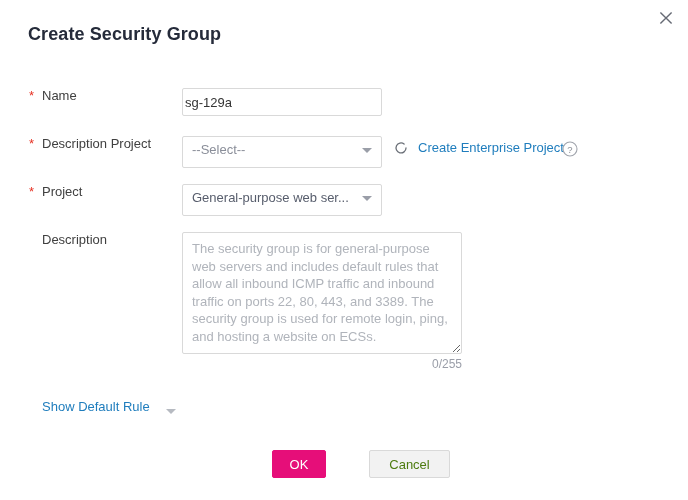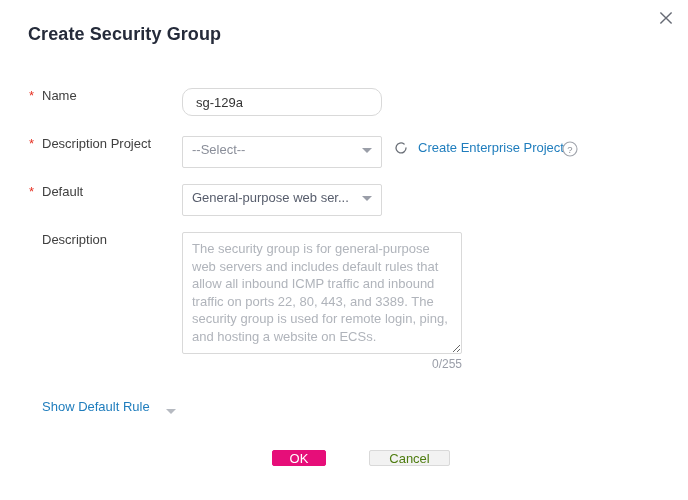--- a/index.html
+++ b/index.html
@@ -75,26 +75,26 @@
     left: 182px;
     top: 6px;
   }
 
   
   .text-input {
     box-sizing: border-box;
     width: 200px;
     height: 28px;
     border: 1px solid #d9d9d9;
-    border-radius: 10px;
+    border-radius: 2px;
     background: #ffffff;
     font-family: "Liberation Sans", sans-serif;
     font-size: 13px;
     color: #333333;
-    padding: 0 13px;
+    padding: 0 2px;
     outline: none;
   }
   .text-input::placeholder { color: #b8bcc3; }
 
   
   .select-box {
     box-sizing: border-box;
     position: relative;
     width: 200px;
     height: 32px;
@@ -210,21 +210,21 @@
   #footer {
     position: absolute;
     left: 0;
     top: 450px;
     width: 688px;
     height: 28px;
   }
   .btn {
     position: absolute;
     box-sizing: border-box;
-    height: 16px;
+    height: 28px;
     border-radius: 2px;
     font-family: "Liberation Sans", sans-serif;
     font-size: 13px;
     cursor: pointer;
     padding: 0;
     display: flex;
     align-items: center;
     justify-content: center;
   }
   #ok-btn {
@@ -270,21 +270,21 @@
     <div class="field-control">
       <div class="select-box">
         <span class="select-value">--Select--</span>
         <span class="caret"></span>
       </div>
     </div>
   </div>
 
   <div class="field-row">
     <span class="req-star">*</span>
-    <span class="field-label">Default</span>
+    <span class="field-label">Project</span>
     <div class="field-control">
       <div class="select-box">
         <span class="select-value filled">General-purpose web ser...</span>
         <span class="caret"></span>
       </div>
     </div>
   </div>
 
   <div class="field-row" id="desc-row">
     <span class="field-label">Description</span>

